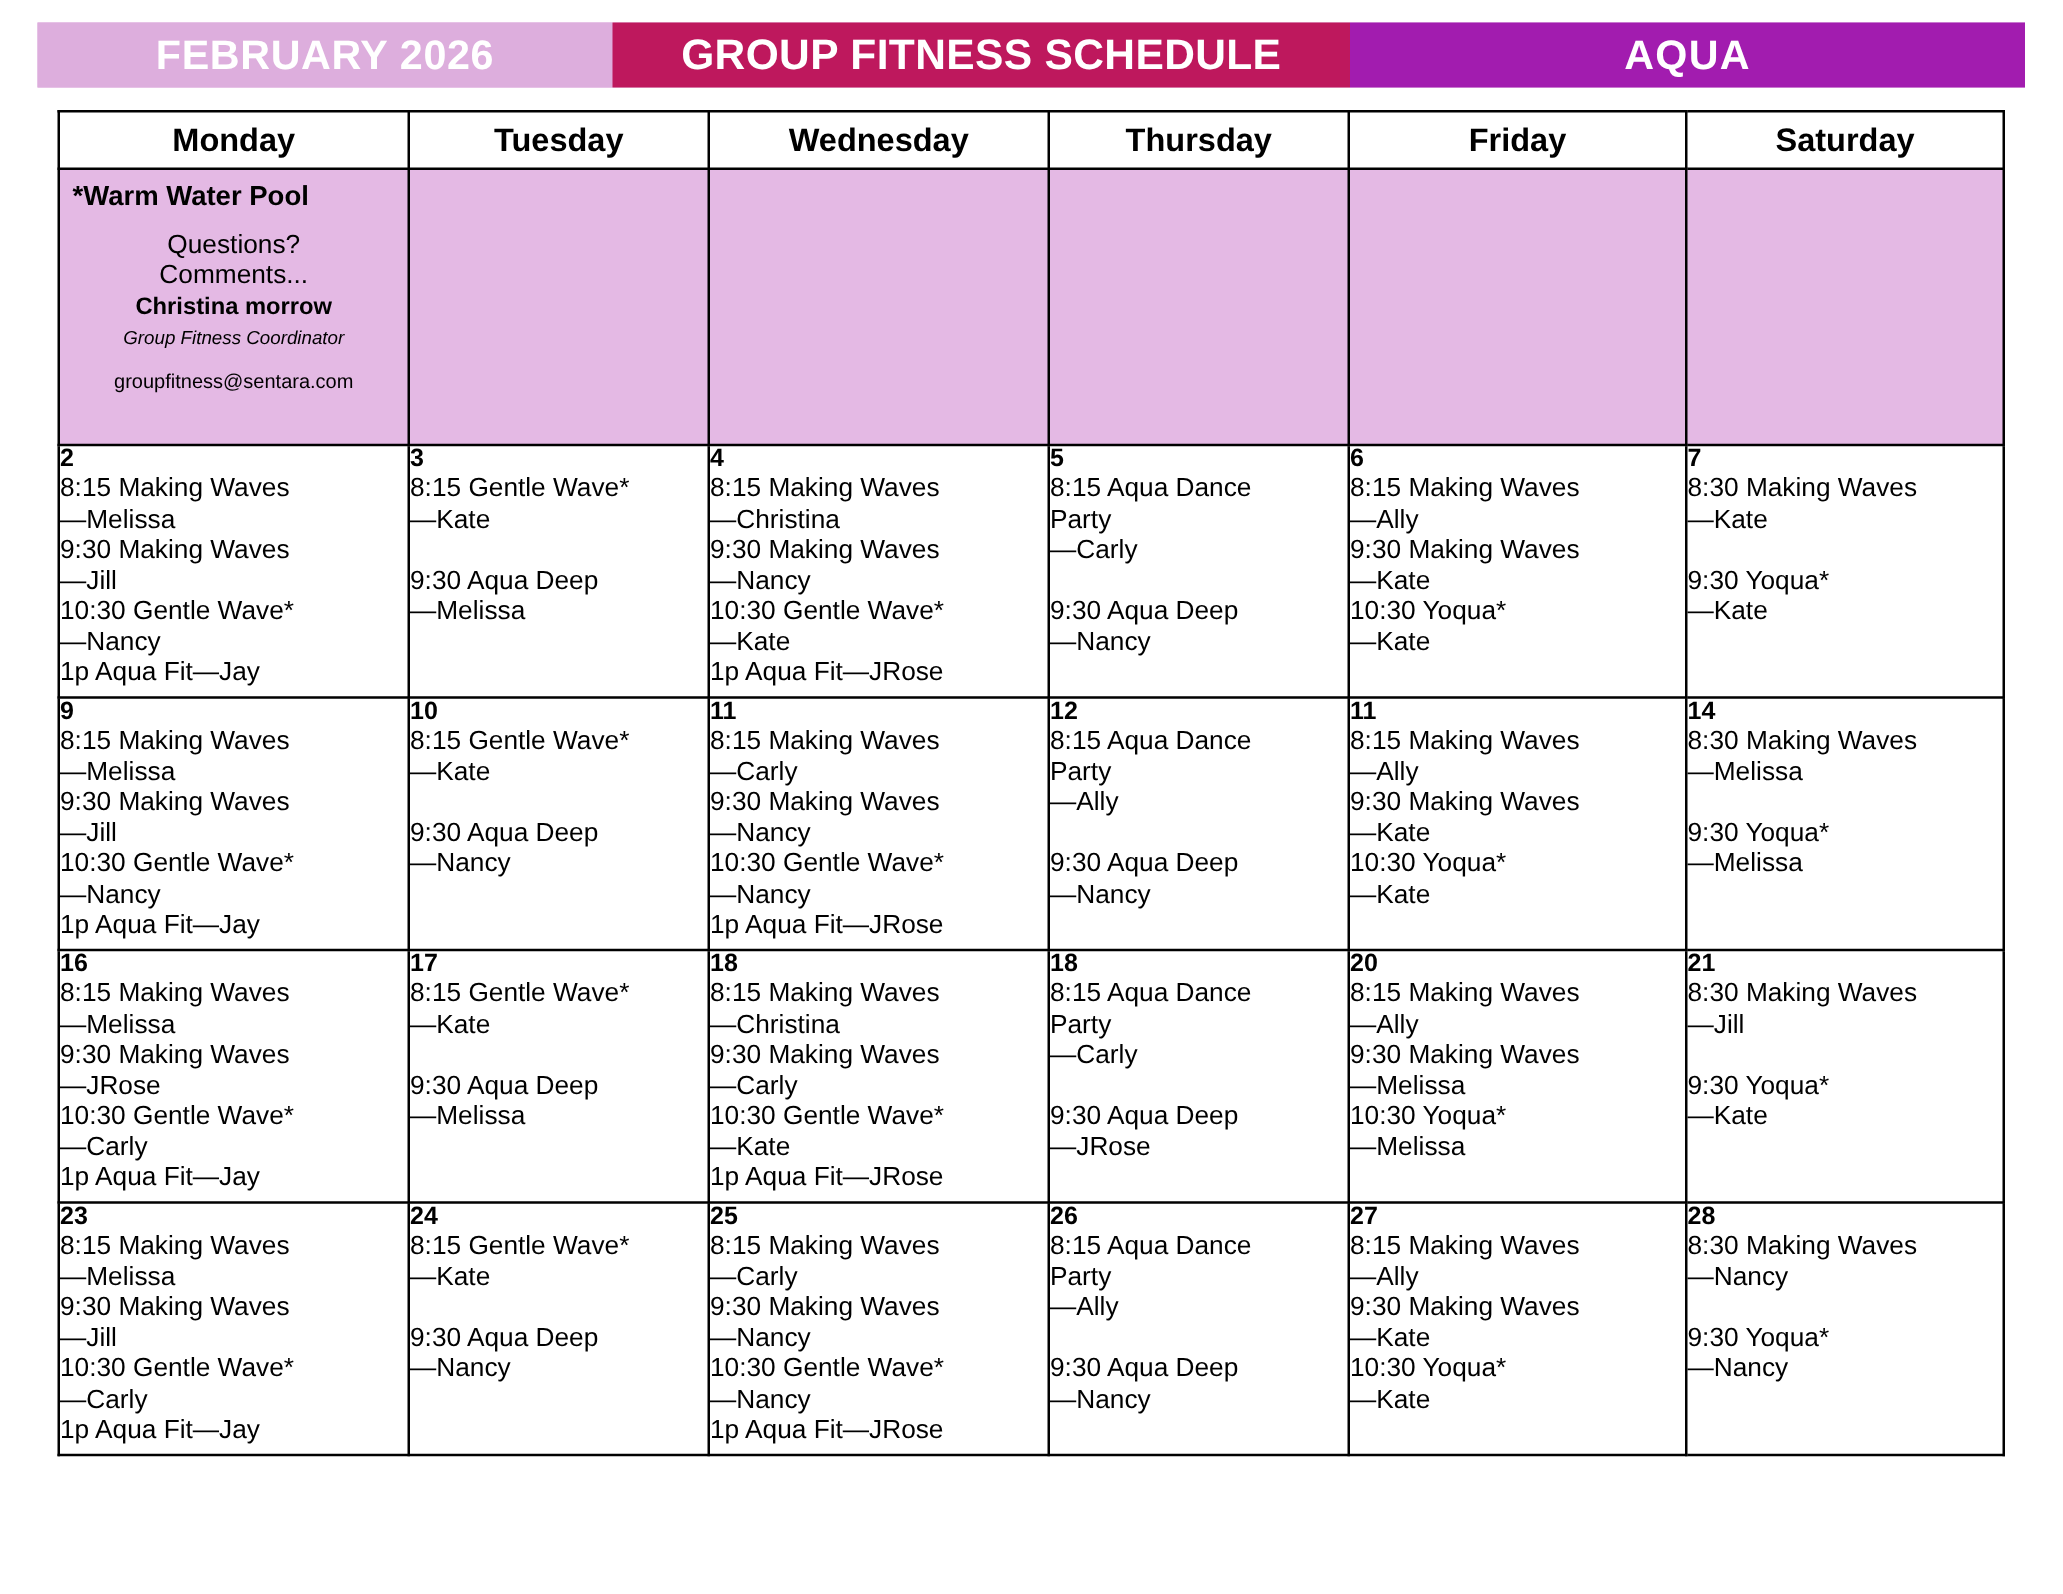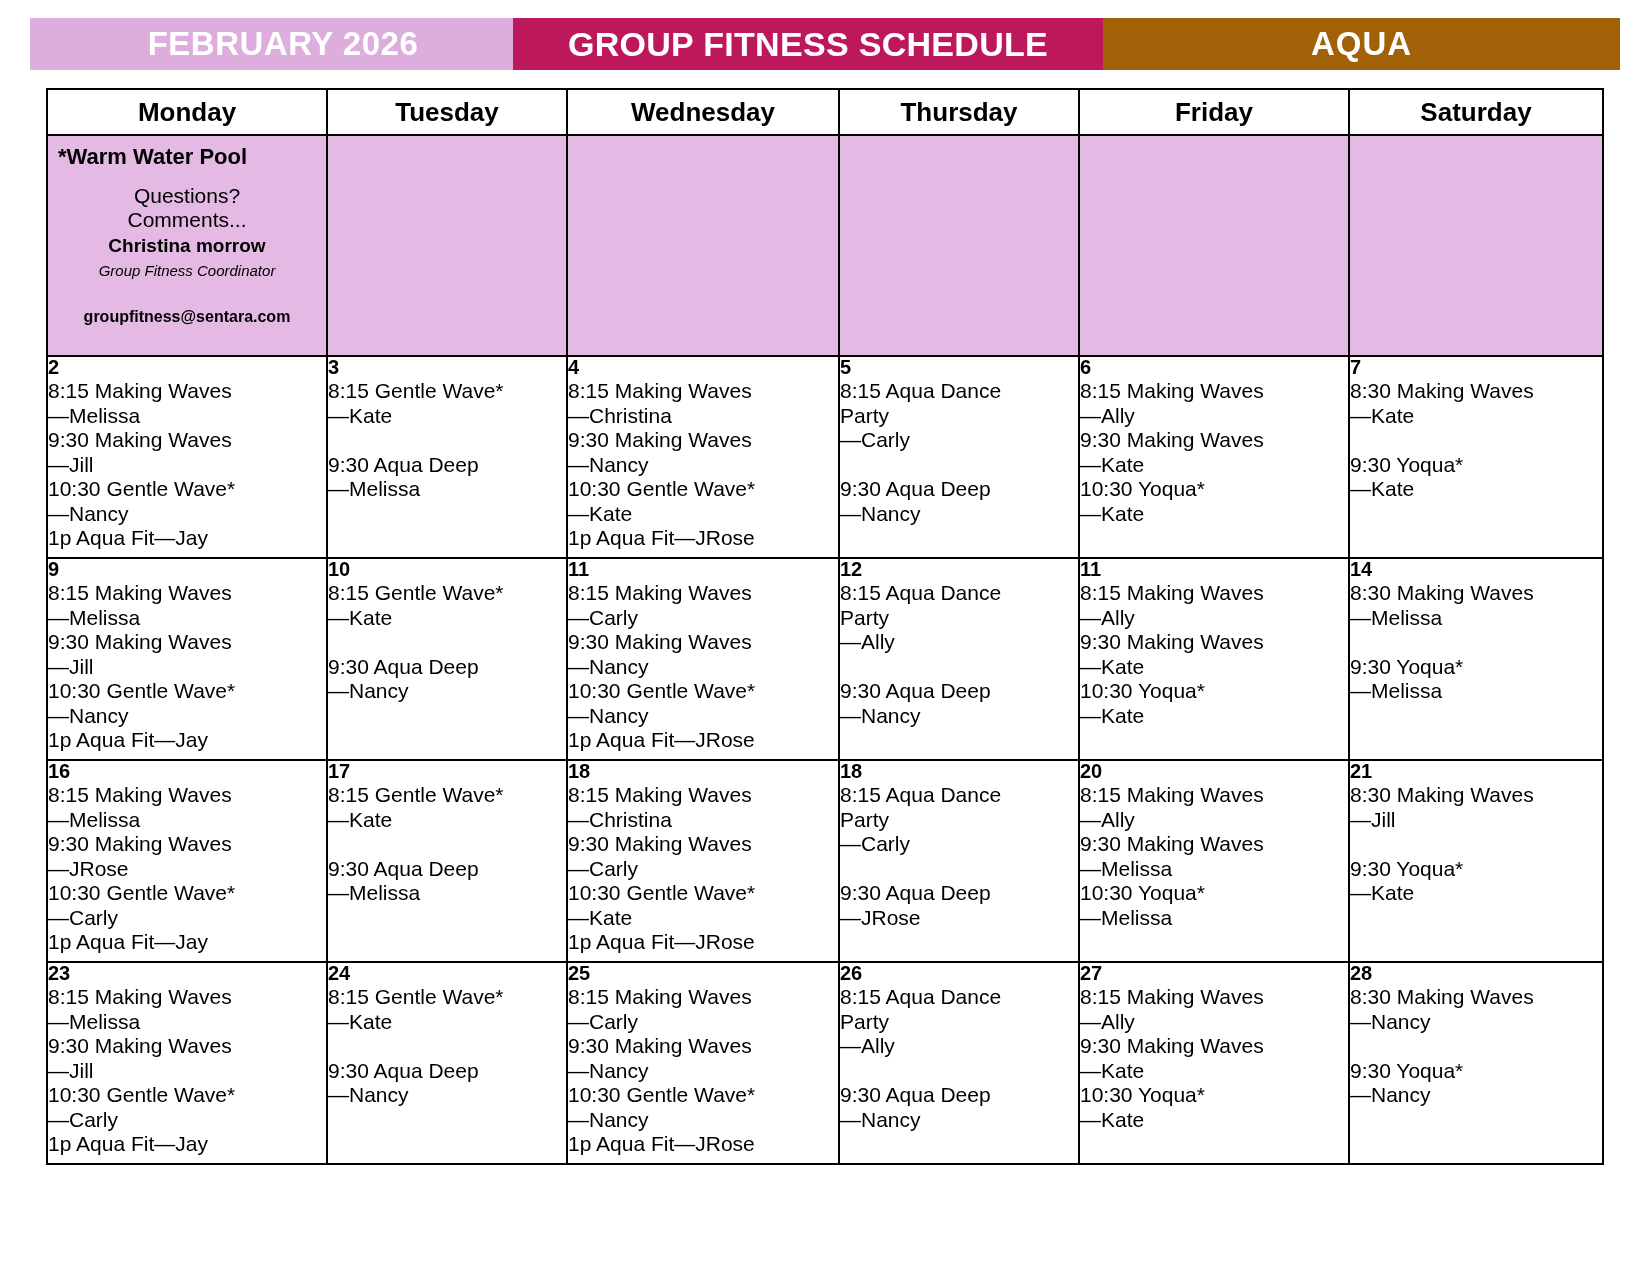--- a/index.html
+++ b/index.html
@@ -30,21 +30,20 @@
     margin: 4px 0 18px 0;
     background: #ddaedd;
     align-items: stretch;
   }
   .banner-left {
     flex: 0 0 460px;
     display: flex;
     align-items: center;
     justify-content: center;
     background: #ddaedd;
-    margin-left: 23px;
   }
   .banner-left span {
     font-size: 33px;
     font-weight: bold;
     color: #ffffff;
     letter-spacing: 0.5px;
   }
   .banner-mid {
     flex: 0 0 590px;
     background: #be185d;
@@ -53,21 +52,21 @@
     justify-content: center;
   }
   .banner-mid span {
     font-size: 34px;
     font-weight: bold;
     color: #ffffff;
     letter-spacing: 0.3px;
   }
   .banner-right {
     flex: 1 1 auto;
-    background: #a16207;
+    background: #a21caf;
     display: flex;
     align-items: center;
     justify-content: center;
   }
   .banner-right span {
     font-size: 33px;
     font-weight: bold;
     color: #ffffff;
     letter-spacing: 1px;
   }
@@ -125,23 +124,23 @@
     line-height: 1.1;
   }
   .coordrole {
     font-size: 15px;
     font-style: italic;
     text-align: center;
     margin-top: 5px;
   }
   .coordemail {
     font-size: 16px;
-    font-weight: bold;
+    font-weight: normal;
     text-align: center;
-    margin-top: 29px;
+    margin-top: 18px;
   }
 
   
   td.day {
     padding: 4px 6px 8px 8px;
     height: 200px;
   }
   .daynum {
     font-size: 20px;
     font-weight: bold;

